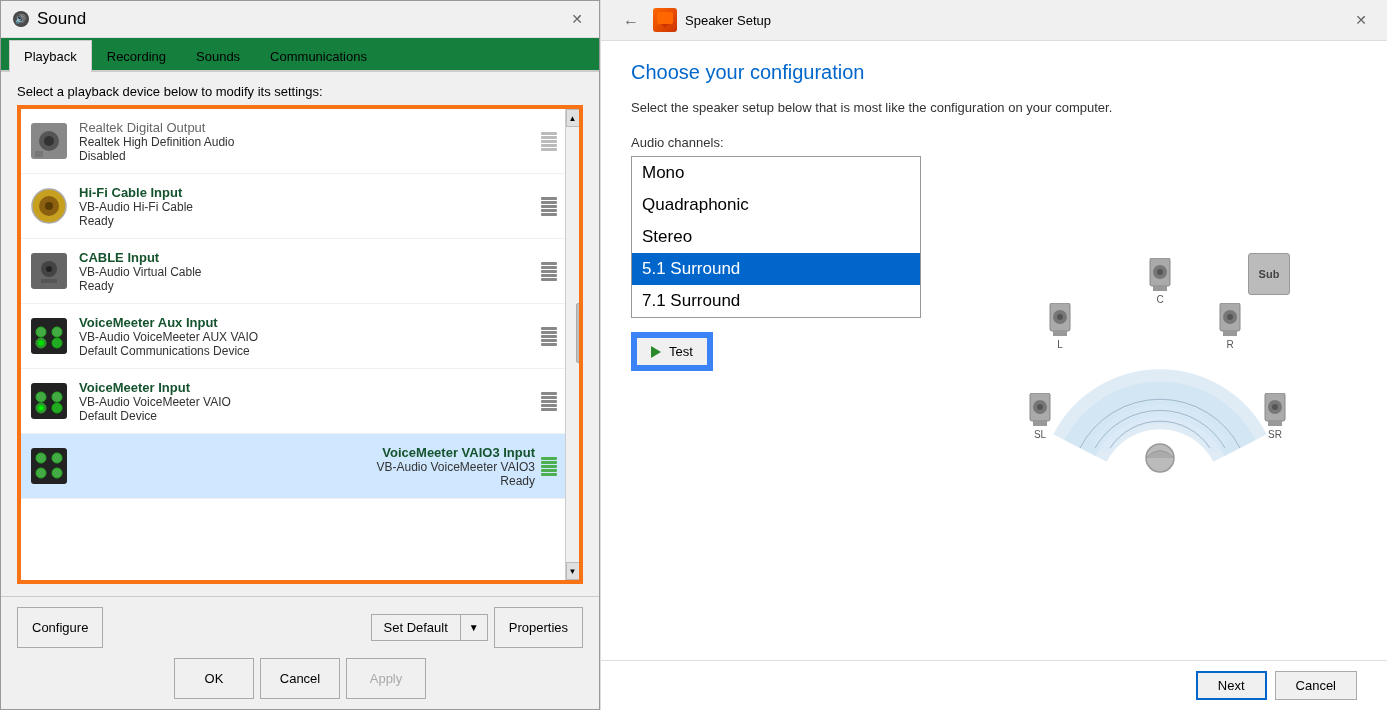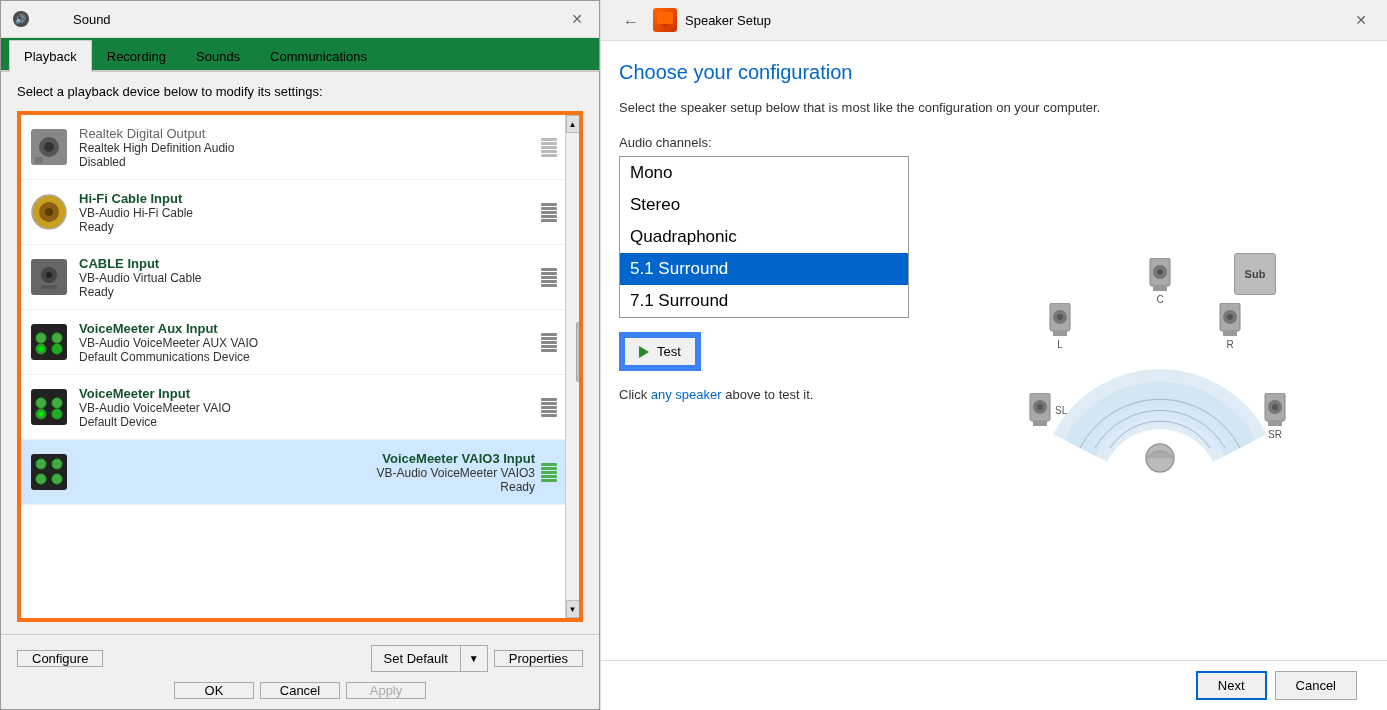--- a/index.html
+++ b/index.html
@@ -45,24 +45,23 @@
       background: radial-gradient(circle, #666, #333);
       border-radius: 50%;
       display: inline-flex;
       align-items: center;
       justify-content: center;
       font-size: 9px;
       color: white;
     }
 
     .dialog-title-text {
-      font-size: 13px;
+      font-size: 17px;
       font-weight: normal;
       color: #000;
-      margin-left: 36px;
     }
 
     .close-btn {
       width: 20px;
       height: 20px;
       background: none;
       border: none;
       cursor: pointer;
       font-size: 14px;
       color: #666;
@@ -103,21 +102,21 @@
       flex: 1;
       padding: 12px 16px;
       display: flex;
       flex-direction: column;
       overflow: hidden;
     }
 
     .instruction-text {
       font-size: 13px;
       color: #000;
-      margin-bottom: 12px;
+      margin-bottom: 6px;
     }
 
     
     .device-list-container {
       flex: 1;
       border: 4px solid #f97316;
       background: white;
       overflow: hidden;
       display: flex;
       flex-direction: column;
@@ -189,21 +188,21 @@
 
     .button-row {
       display: flex;
       gap: 6px;
       align-items: center;
       justify-content: flex-start;
       margin-bottom: 10px;
     }
 
     .btn {
-      padding: 0 14px;
+      padding: 12px 14px;
       border: 1px solid #aaa;
       background: #f0f0f0;
       cursor: pointer;
       font-size: 13px;
       min-width: 80px;
       text-align: center;
     }
     .btn.disabled { color: #aaa; cursor: default; }
 
     .btn-ok-cancel {
@@ -271,21 +270,21 @@
       border-radius: 3px;
       display: flex;
       align-items: center;
       justify-content: center;
       font-size: 12px;
       color: white;
     }
 
     .speaker-setup-content {
       flex: 1;
-      padding: 20px 18px;
+      padding: 20px 30px;
       display: flex;
       flex-direction: column;
     }
 
     .config-heading {
       font-size: 20px;
       color: #0066cc;
       font-weight: normal;
       margin-bottom: 16px;
     }
@@ -663,54 +662,51 @@
   <div class="speaker-setup-content">
     <h2 class="config-heading">Choose your configuration</h2>
     <p class="config-description">Select the speaker setup below that is most like the configuration on your computer.</p>
 
     <div class="config-main">
 
       <div class="config-left">
         <div class="audio-channels-label">Audio channels:</div>
         <ul class="audio-channels-list">
           <li class="channel-item">Mono</li>
+          <li class="channel-item">Quadraphonic</li>
           <li class="channel-item">Stereo</li>
-          <li class="channel-item">Quadraphonic</li>
           <li class="channel-item selected">5.1 Surround</li>
           <li class="channel-item">7.1 Surround</li>
         </ul>
 
         <button class="test-button">
           <div class="test-play-icon"></div>
           <span>Test</span>
         </button>
 
-        <div class="click-test-text">
-          Click <span class="highlight">any speaker</span> above to test it.
-        </div>
       </div>
 
       <div class="config-right">
         <div style="position:relative; width:280px; height:280px;">
 
           <svg width="280" height="280" viewBox="0 0 280 280" style="position:absolute;top:0;left:0;">
 
             <path d="M 60 200 A 90 90 0 0 1 220 200" fill="none" stroke="#b0d0e8" stroke-width="60" opacity="0.4"></path>
             <path d="M 60 200 A 90 90 0 0 1 220 200" fill="none" stroke="#c8dff0" stroke-width="35" opacity="0.5"></path>
             <path d="M 80 200 A 70 70 0 0 1 200 200" fill="none" stroke="#d8eaf6" stroke-width="20" opacity="0.6"></path>
 
             <path d="M 60 200 A 90 90 0 0 1 220 200" fill="none" stroke="#a0b8cc" stroke-width="1"></path>
             <path d="M 75 200 A 75 75 0 0 1 205 200" fill="none" stroke="#a0b8cc" stroke-width="1"></path>
             <path d="M 90 200 A 60 60 0 0 1 190 200" fill="none" stroke="#a0b8cc" stroke-width="1"></path>
 
             <circle cx="140" cy="210" r="14" fill="#bbb" stroke="#999" stroke-width="1.5"></circle>
             <path d="M 126 210 Q 140 195 154 210" fill="#aaa" stroke="#999" stroke-width="1"></path>
           </svg>
 
-          <div style="position:absolute;top:5px;right:24px;width:42px;height:42px;background:#bbb;border:1px solid #999;border-radius:3px;display:flex;align-items:center;justify-content:center;font-size:11px;font-weight:bold;color:#444;">
+          <div style="position:absolute;top:5px;right:10px;width:42px;height:42px;background:#bbb;border:1px solid #999;border-radius:3px;display:flex;align-items:center;justify-content:center;font-size:11px;font-weight:bold;color:#444;">
             <span>Sub</span>
           </div>
 
           <div style="position:absolute;top:55px;left:25px;display:flex;flex-direction:column;align-items:center;">
             <svg width="30" height="36" viewBox="0 0 30 36">
               <rect x="5" y="0" width="20" height="28" fill="#aaa" stroke="#888" stroke-width="1" rx="2"></rect>
               <circle cx="15" cy="14" r="7" fill="#777"></circle>
               <circle cx="15" cy="14" r="3" fill="#555"></circle>
               <rect x="8" y="28" width="14" height="5" fill="#999"></rect>
             </svg>
@@ -730,21 +726,21 @@
           <div style="position:absolute;top:55px;right:55px;display:flex;flex-direction:column;align-items:center;">
             <svg width="30" height="36" viewBox="0 0 30 36">
               <rect x="5" y="0" width="20" height="28" fill="#aaa" stroke="#888" stroke-width="1" rx="2"></rect>
               <circle cx="15" cy="14" r="7" fill="#777"></circle>
               <circle cx="15" cy="14" r="3" fill="#555"></circle>
               <rect x="8" y="28" width="14" height="5" fill="#999"></rect>
             </svg>
             <span style="font-size:10px;color:#555;">R</span>
           </div>
 
-          <div style="position:absolute;top:145px;left:5px;display:flex;flex-direction:row;align-items:center;">
+          <div style="position:absolute;top:145px;left:5px;display:flex;flex-direction:column;align-items:center;">
             <svg width="30" height="36" viewBox="0 0 30 36">
               <rect x="5" y="0" width="20" height="28" fill="#aaa" stroke="#888" stroke-width="1" rx="2"></rect>
               <circle cx="15" cy="14" r="7" fill="#777"></circle>
               <circle cx="15" cy="14" r="3" fill="#555"></circle>
               <rect x="8" y="28" width="14" height="5" fill="#999"></rect>
             </svg>
             <span style="font-size:10px;color:#555;">SL</span>
           </div>
 
           <div style="position:absolute;top:145px;right:10px;display:flex;flex-direction:column;align-items:center;">

